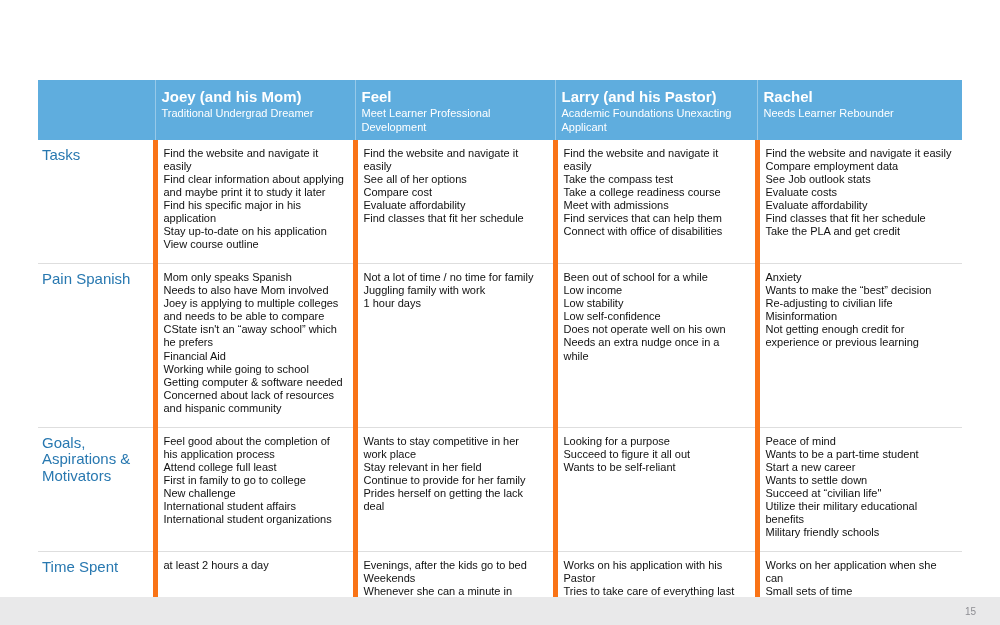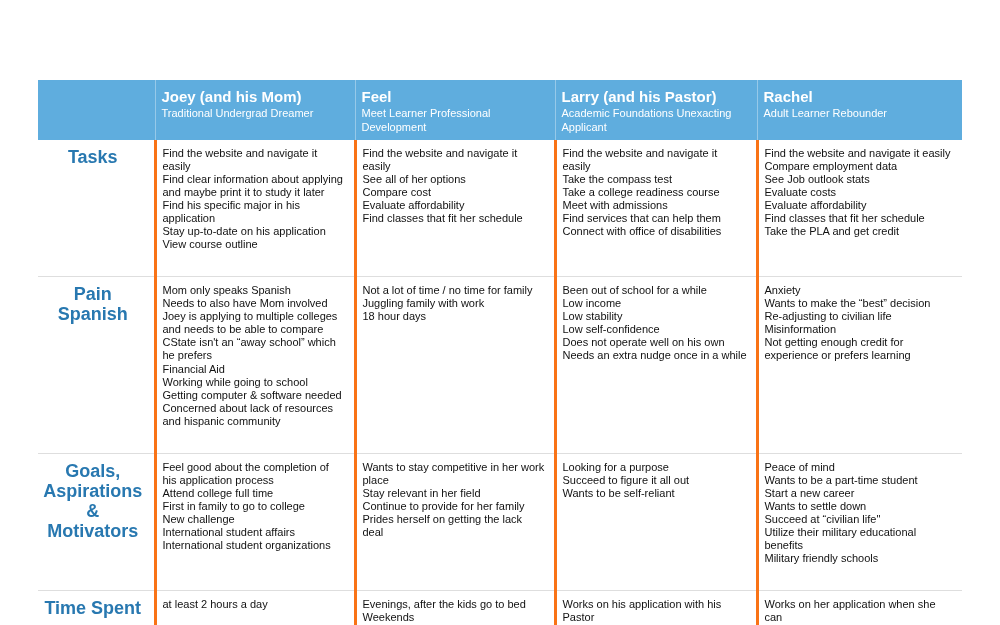--- a/index.html
+++ b/index.html
@@ -35,35 +35,35 @@
     border-left: 1px solid rgba(255,255,255,0.35);
   }
   thead th:first-child { border-left: none; }
   .pname { font-size: 15px; font-weight: bold; line-height: 1.15; }
   .psub  { font-size: 11px; font-weight: normal; line-height: 1.22; margin-top: 2px; }
 
   tbody tr { vertical-align: top; }
   tbody tr + tr td, tbody tr + tr th { border-top: 1px solid #dedede; }
   tbody tr:last-child td, tbody tr:last-child th { border-bottom: 1px solid #e3e3e3; }
   tbody th.rowlabel {
-    text-align: center;
+    text-align: left;
     vertical-align: top;
     color: #2878b0;
-    font-size: 18px;
-    font-weight: bold;
+    font-size: 15px;
+    font-weight: normal;
     line-height: 1.12;
     padding: 7px 10px 6px 4px;
   }
   tbody td {
     vertical-align: top;
     font-size: 11px;
     line-height: 1.185;
     color: #111111;
-    padding: 7px 8px 25px 6px;
-    border-left: 3px solid #f97316;
+    padding: 7px 8px 12px 6px;
+    border-left: 5px solid #f97316;
     white-space: pre-line;
   }
   tr.r-tasks  { height: 110px; }
   tr.r-pain   { height: 160px; }
   tr.r-goals  { height: 97px; margin-left: 46px; }
   tr.r-time   { height: 59px; }
 
   .footer-bar {
     position: absolute;
     left: 0; bottom: 0;
@@ -99,21 +99,21 @@
         <th>
           <div class="pname">Feel</div>
           <div class="psub">Meet Learner Professional Development</div>
         </th>
         <th>
           <div class="pname">Larry (and his Pastor)</div>
           <div class="psub">Academic Foundations Unexacting Applicant</div>
         </th>
         <th>
           <div class="pname">Rachel</div>
-          <div class="psub">Adult Learner Rebounder</div>
+          <div class="psub">Needs Learner Rebounder</div>
         </th>
       </tr>
     </thead>
     <tbody>
       <tr class="r-tasks">
         <th class="rowlabel">Tasks</th>
         <td>Find the website and navigate it easily
 Find clear information about applying and maybe print it to study it later
 Find his specific major in his application
 Stay up-to-date on his application
@@ -142,37 +142,37 @@
         <td>Mom only speaks Spanish
 Needs to also have Mom involved
 Joey is applying to multiple colleges and needs to be able to compare
 CState isn't an “away school” which he prefers
 Financial Aid
 Working while going to school
 Getting computer &amp; software needed
 Concerned about lack of resources and hispanic community</td>
         <td>Not a lot of time / no time for family
 Juggling family with work
-18 hour days</td>
+1 hour days</td>
         <td>Been out of school for a while
 Low income
 Low stability
 Low self-confidence
 Does not operate well on his own
 Needs an extra nudge once in a while</td>
         <td>Anxiety
 Wants to make the “best” decision
 Re-adjusting to civilian life
 Misinformation
-Not getting enough credit for experience or prefers learning</td>
+Not getting enough credit for experience or previous learning</td>
       </tr>
       <tr class="r-goals">
         <th class="rowlabel">Goals, Aspirations &amp; Motivators</th>
         <td>Feel good about the completion of his application process
-Attend college full time
+Attend college full least
 First in family to go to college
 New challenge
 International student affairs
 International student organizations</td>
         <td>Wants to stay competitive in her work place
 Stay relevant in her field
 Continue to provide for her family
 Prides herself on getting the lack deal</td>
         <td>Looking for a purpose
 Succeed to figure it all out
@@ -192,14 +192,17 @@
 Weekends
 Whenever she can a minute in</td>
         <td>Works on his application with his Pastor
 Tries to take care of everything last minute. Pastor spent the majority of time.</td>
         <td>Works on her application when she can
 Small sets of time</td>
       </tr>
     </tbody>
   </table>
 
+  <div class="footer-bar">
+    <span class="page-num">15</span>
+  </div>
 
 </div>
 
 </body></html>

